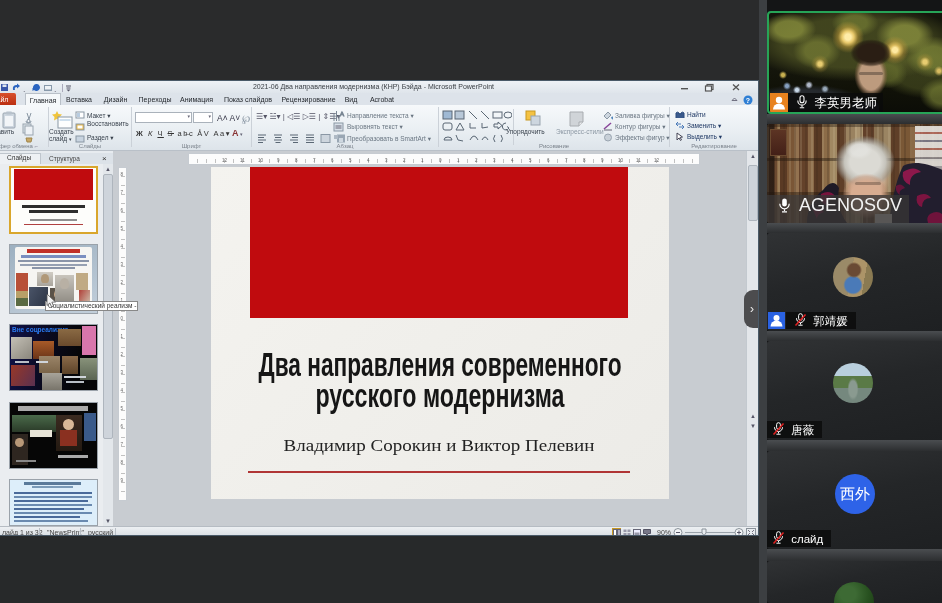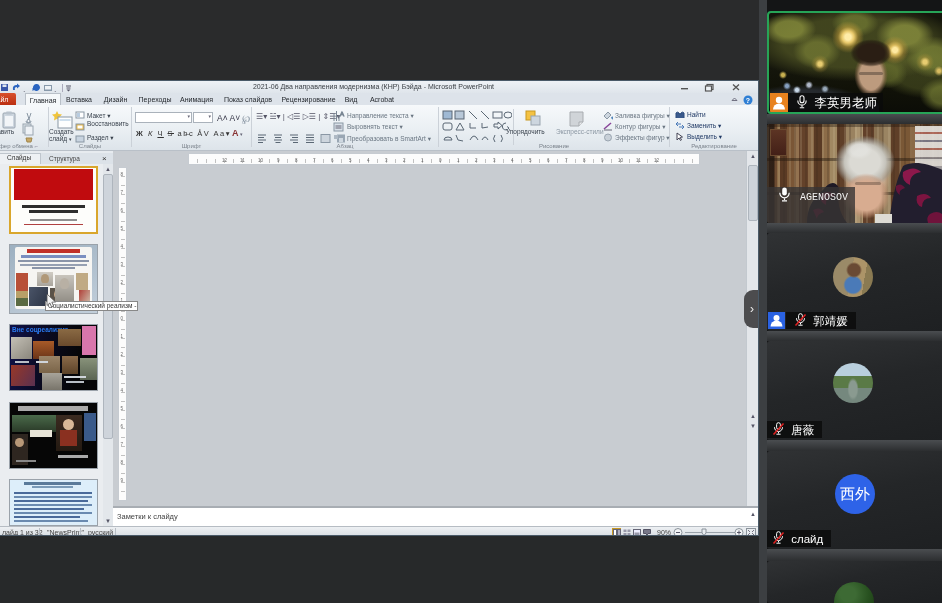--- a/index.html
+++ b/index.html
@@ -348,20 +348,29 @@
         <span class="rnum" style="left:322px;">4</span>
         <span class="rnum" style="left:340px;">5</span>
         <span class="rnum" style="left:358px;">6</span>
         <span class="rnum" style="left:376px;">7</span>
         <span class="rnum" style="left:394px;">8</span>
         <span class="rnum" style="left:412px;">9</span>
         <span class="rnum" style="left:429px;">10</span>
         <span class="rnum" style="left:447px;">11</span>
         <span class="rnum" style="left:465px;">12</span>
     </div>
+    <div id="slide">
+      <div id="redrect"></div>
+      <svg style="position:absolute;left:0;top:0;" width="458" height="332" viewBox="0 0 458 332">
+        <text x="229" y="208.7" text-anchor="middle" textLength="363" lengthAdjust="spacingAndGlyphs" font-family="Liberation Sans, sans-serif" font-size="33" font-weight="bold" fill="#161616">Два направления современного</text>
+        <text x="229" y="239.7" text-anchor="middle" textLength="249" lengthAdjust="spacingAndGlyphs" font-family="Liberation Sans, sans-serif" font-size="33" font-weight="bold" fill="#161616">русского модернизма</text>
+        <text x="228" y="283.5" text-anchor="middle" textLength="311" lengthAdjust="spacingAndGlyphs" font-family="Liberation Serif, serif" font-size="17.5" fill="#222">Владимир Сорокин и Виктор Пелевин</text>
+      </svg>
+      <div id="sline"></div>
+    </div>
     <div id="vscroll">
       <div class="sarrow" style="left:3px;top:2px;">▲</div>
       <div style="position:absolute;left:1px;top:14px;width:10px;height:56px;background:#cdd3da;border:1px solid #aeb5bd;border-radius:2px;box-sizing:border-box;"></div>
       <div class="sarrow" style="left:3px;top:262px;">▲</div>
       <div class="sarrow" style="left:3px;top:272px;">▼</div>
 
     </div>
   </div>
   <div id="vruler">
     <div style="position:absolute;right:1px;top:0;width:4px;height:334px;background:repeating-linear-gradient(180deg,transparent 0 8.2px,#999 8.2px 9px);opacity:.6;"></div>
@@ -376,24 +385,20 @@
       <span class="rnumv" style="top:148px;">0</span>
       <span class="rnumv" style="top:166px;">1</span>
       <span class="rnumv" style="top:184px;">2</span>
       <span class="rnumv" style="top:202px;">3</span>
       <span class="rnumv" style="top:220px;">4</span>
       <span class="rnumv" style="top:238px;">5</span>
       <span class="rnumv" style="top:256px;">6</span>
       <span class="rnumv" style="top:274px;">7</span>
       <span class="rnumv" style="top:292px;">8</span>
       <span class="rnumv" style="top:310px;">9</span>
-  </div>
-  <div id="notes">
-      <span style="position:absolute;left:4px;top:4px;">Заметки к слайду</span>
-    <div class="sarrow" style="right:3px;top:3px;">▲</div>
   </div>
   <div id="statusbar">
     <span style="position:absolute;left:13px;top:2px;">лайд 1 из 32</span>
     <span style="position:absolute;left:58px;top:2px;">"NewsPrint"</span>
     <span style="position:absolute;left:99px;top:2px;">русский</span>
     <div class="sbsep" style="left:50px;"></div>
     <div class="sbsep" style="left:91px;"></div>
     <div class="sbsep" style="left:126px;"></div>
     <div style="position:absolute;left:623px;top:1px;width:9px;height:9px;background:#f8c64a;border:1px solid #c89820;box-sizing:border-box;"></div>
     <svg style="position:absolute;left:624px;top:2px;" width="140" height="8" viewBox="0 0 140 8">
@@ -514,21 +519,21 @@
       <path d="M99 32 q5 -4 9 2 q-7 2 -5 7 q-5 -3 -4 -9z" fill="#8a1040" opacity="0.65"></path>
     </svg>
 
     <div style="position:absolute;left:60px;top:10px;width:76px;height:89px;background:
       radial-gradient(ellipse 27px 26px at 39px 62px, #d8ac90 0 55%, rgba(200,150,120,0.5) 75%, transparent 88%),
       radial-gradient(ellipse 33px 29px at 38px 28px, #dbdad4 0 45%, #c6c4bc 62%, rgba(158,155,147,0.55) 80%, transparent 91%),
       radial-gradient(ellipse 26px 25px at 40px 46px, #ddc1a7 0 55%, rgba(210,170,140,0.4) 78%, transparent 88%);"></div>
     <div style="position:absolute;left:72px;top:12px;width:40px;height:26px;background:radial-gradient(ellipse 16px 11px at 20px 14px, rgba(228,228,224,0.75) 0 50%, transparent 85%);"></div>
     <div style="position:absolute;left:88px;top:58px;width:26px;height:3px;background:rgba(95,75,62,0.45);border-radius:2px;"></div>
     <div style="position:absolute;left:108px;top:90px;width:17px;height:9px;background:#dddbd4;"></div>
-    <div class="vlabel" style="left:0;height:20px;font-size:10px;line-height:20px;padding:0 7px 16px 11px;background:rgba(55,53,52,0.8);font-family:Liberation Mono, monospace;">
+    <div class="vlabel" style="left:0;height:20px;font-size:18px;line-height:20px;padding:0 7px 8px 11px;background:rgba(55,53,52,0.8);">
       <svg class="micw" width="13" height="15" viewBox="0 0 13 15" style="vertical-align:-2px;">
           <g fill="#fff" stroke="none">
             <rect x="4.2" y="0.5" width="4.6" height="8" rx="2.3"></rect>
           </g>
           <g fill="none" stroke="#fff" stroke-width="1.2">
             <path d="M1.8 5.8 a4.7 5 0 0 0 9.4 0"></path>
             <path d="M6.5 11.3 V13 M4 13.8 h5"></path>
           </g>
         </svg>
       <span class="nm" style="color:#f2f2f2;">AGENOSOV</span>

